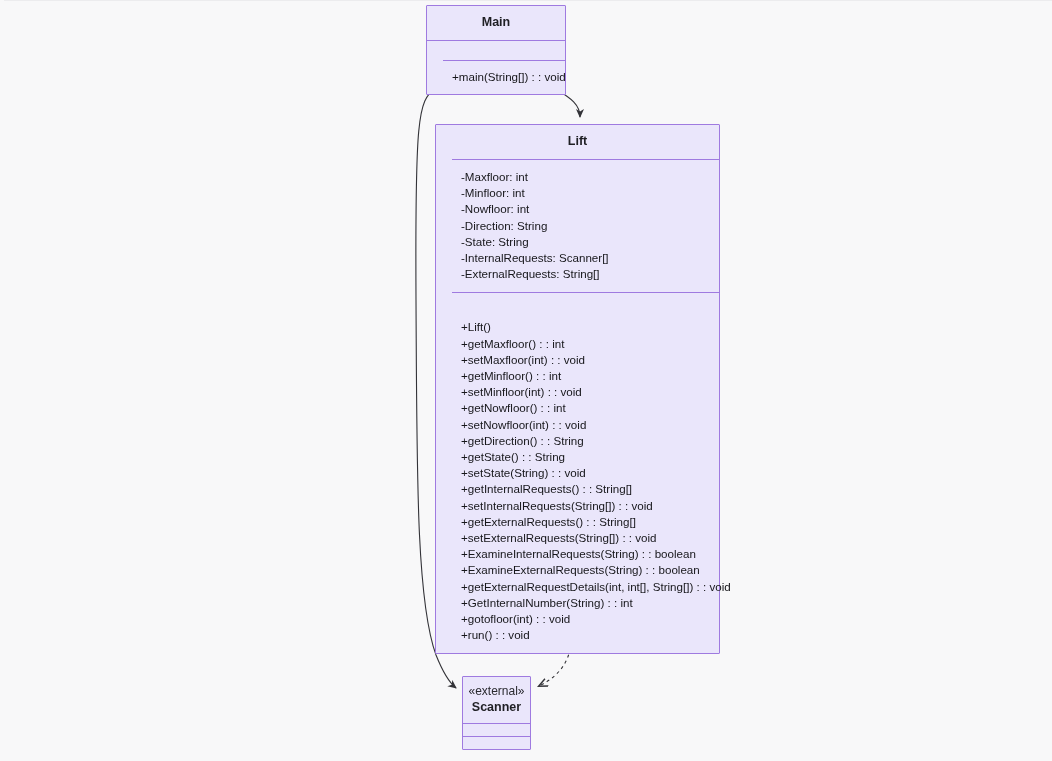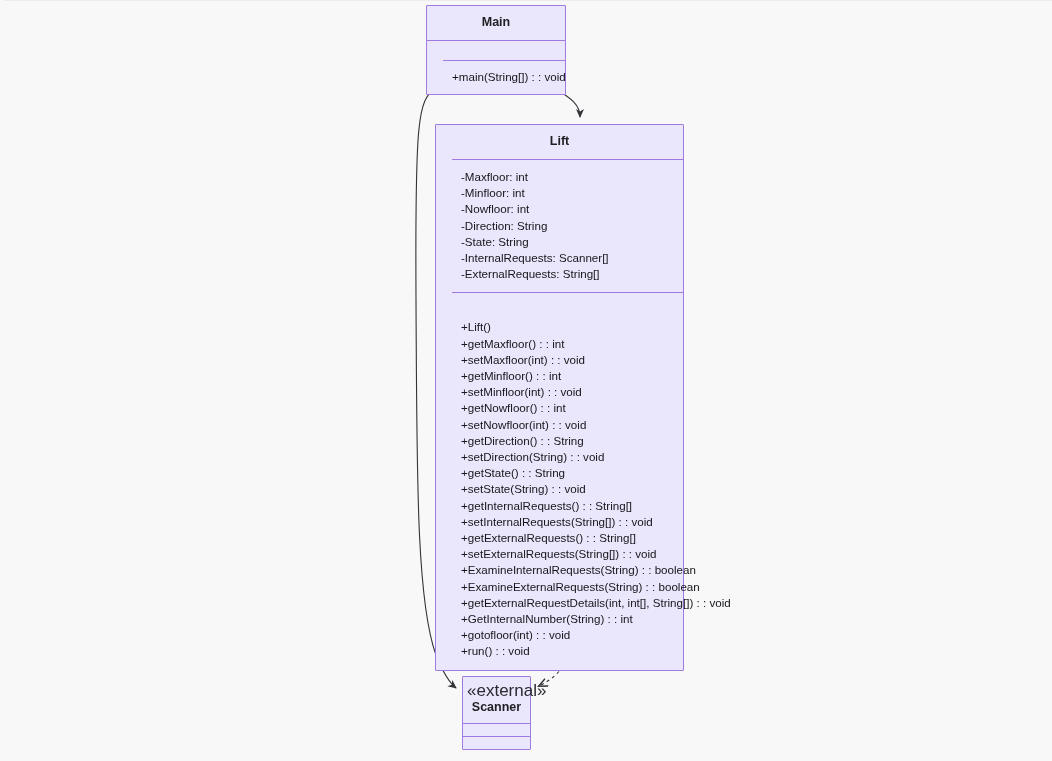--- a/index.html
+++ b/index.html
@@ -52,21 +52,21 @@
     text-align: center;
     font-size: 12.5px;
     font-weight: bold;
     color: #1f1f24;
     padding: 7px 6px 8px 6px;
     line-height: 15px;
   }
   .comp-title .stereotype {
     display: block;
     font-weight: normal;
-    font-size: 17px;
+    font-size: 12px;
     color: #2a2a30;
     line-height: 16px;
   }
   .comp-title .cls-name {
     display: block;
     line-height: 17px;
   }
   .comp-body {
     padding: 7px 0 8px 0;
     margin-left: 16px;
@@ -82,21 +82,21 @@
     white-space: nowrap;
   }
 
   
   #class-main { left: 422px; top: 5px; width: 140px; }
   #class-main .comp-title { padding: 8px 6px 9px 6px; }
   #class-main .comp-empty { height: 20px; }
   #class-main .comp-body { padding: 8px 0 9px 0; }
 
   
-  #class-lift { left: 431px; top: 124px; width: 249px; }
+  #class-lift { left: 431px; top: 124px; width: 285px; }
   #class-lift .comp-title { padding: 8px 6px 9px 6px; }
   #class-lift .attrs { padding: 9px 0 10px 0; }
   #class-lift .ops { padding: 26px 0 10px 0; }
 
   
   #class-scanner { left: 458px; top: 676px; width: 69px; }
   #class-scanner .comp-title { padding: 6px 4px 7px 4px; }
   #class-scanner .comp-empty { height: 13px; }
 </style>
 </head>
@@ -152,21 +152,20 @@
     </div>
     <div class="compartment comp-body ops">
       <div class="member">+Lift()</div>
       <div class="member">+getMaxfloor() : : int</div>
       <div class="member">+setMaxfloor(int) : : void</div>
       <div class="member">+getMinfloor() : : int</div>
       <div class="member">+setMinfloor(int) : : void</div>
       <div class="member">+getNowfloor() : : int</div>
       <div class="member">+setNowfloor(int) : : void</div>
       <div class="member">+getDirection() : : String</div>
-      <div class="member">+setDirection(String) : : void</div>
       <div class="member">+getState() : : String</div>
       <div class="member">+setState(String) : : void</div>
       <div class="member">+getInternalRequests() : : String[]</div>
       <div class="member">+setInternalRequests(String[]) : : void</div>
       <div class="member">+getExternalRequests() : : String[]</div>
       <div class="member">+setExternalRequests(String[]) : : void</div>
       <div class="member">+ExamineInternalRequests(String) : : boolean</div>
       <div class="member">+ExamineExternalRequests(String) : : boolean</div>
       <div class="member">+getExternalRequestDetails(int, int[], String[]) : : void</div>
       <div class="member">+GetInternalNumber(String) : : int</div>

